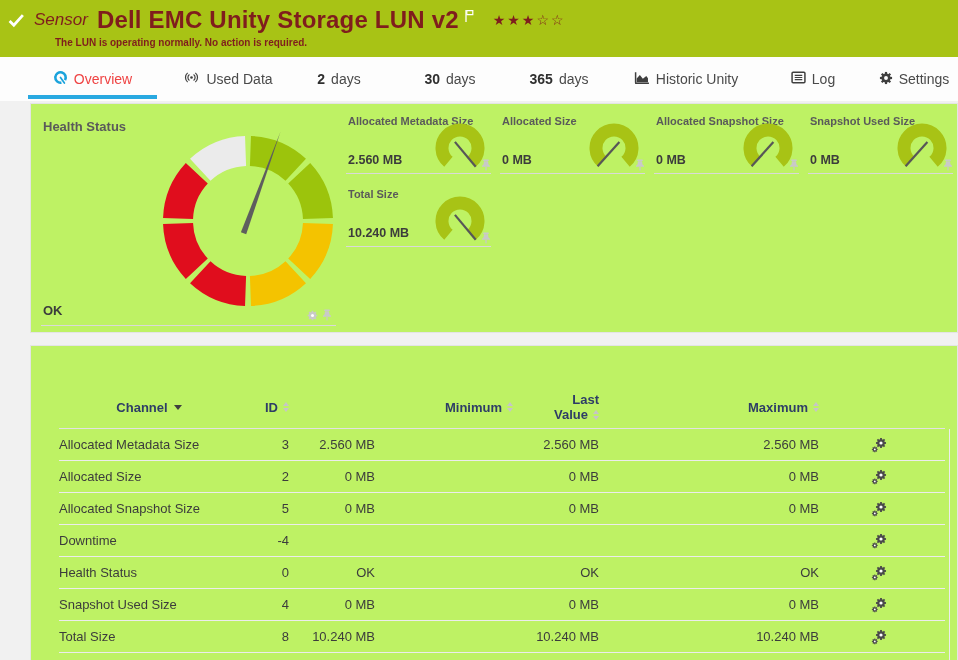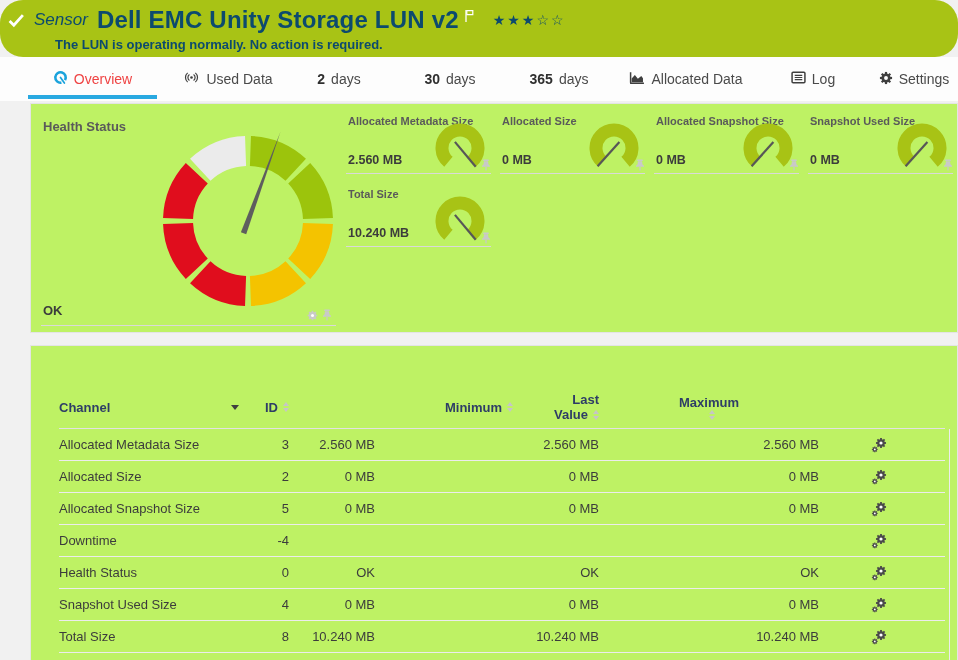--- a/index.html
+++ b/index.html
@@ -7,29 +7,29 @@
   body {
     position:relative;
     font-family:"Liberation Sans","DejaVu Sans",sans-serif;
     background:#f1f1f1;
     color:#3c3c3c;
   }
 
   
   .hdr {
     position:absolute; left:0; top:0; width:958px; height:57px;
-    background:#a8c315; color:#0c4a6e; padding:6px 0 0 8px;border-radius:23px;
+    background:#a8c315; color:#7f1d1d; padding:6px 0 0 8px;
   }
   .hdr-line1 { display:flex; align-items:center; }
   .hdr-check { margin-right:9px; display:inline-flex; }
   .hdr-kind  { font-style:italic; font-size:17px; margin-right:9px; }
   .hdr-title { font-size:24px; font-weight:bold; letter-spacing:.2px; }
   .hdr-flag  { margin:-8px 0 0 5px; display:inline-flex; }
   .hdr-stars { margin-left:18px; font-size:14px; letter-spacing:2px; cursor:pointer; }
-  .hdr-msg   { margin:3px 0 0 47px; font-size:13px; font-weight:bold; }
+  .hdr-msg   { margin:3px 0 0 47px; font-size:10px; font-weight:bold; }
 
   
   .tabbar { position:absolute; left:0; top:57px; width:958px; height:44px; background:#fdfdfd; }
   .tab { position:absolute; top:0; height:44px; display:flex; align-items:center; justify-content:center;
          gap:6px; font-size:14px; color:#4a4a4a; cursor:pointer; white-space:nowrap; }
   .tab .num { font-weight:bold; color:#2f2f2f; }
   .tab-overview { left:28px;  width:129px; color:#ef4444; }
   .tab-overview .ul { position:absolute; left:0; right:0; bottom:2px; height:4px; background:#29a9e1; }
   .tab-livedata { left:178px; width:100px; }
   .tab-2d   { left:308px; width:62px; }
@@ -65,24 +65,24 @@
   .thead { position:absolute; left:28px; right:12px; top:40px; height:43px;
            display:flex; align-items:center; border-bottom:1px solid #e2e2e2;
            font-size:13px; font-weight:bold; color:#2e3d66; }
   .tbody { position:absolute; left:28px; right:12px; top:83px; }
   .trow  { display:flex; align-items:center; height:32px; border-bottom:1px solid #ececec;
            font-size:13px; color:#3c3c3c; }
   .c-ch  { width:180px; text-align:left; }
   .c-id  { width:50px;  text-align:right; }
   .c-last{ width:86px;  text-align:right; }
   .c-min { width:224px; text-align:right; }
-  .c-max { width:220px; text-align:right;flex-direction:column; }
+  .c-max { width:220px; text-align:right; }
   .c-ico { width:90px;  padding-left:52px; display:flex; align-items:center; }
   .hc { display:flex; justify-content:flex-end; align-items:center; }
-  .hc.c-ch { justify-content:space-between; }
+  .hc.c-ch { justify-content:center; }
   .lastval { text-align:right; line-height:15px; }
   .lastval div { display:flex; justify-content:flex-end; align-items:center; }
 
   .sort { display:inline-flex; flex-direction:column; gap:2px; margin-left:5px; cursor:pointer; }
   .sort i { display:block; width:0; height:0; border-left:3.5px solid transparent; border-right:3.5px solid transparent; }
   .sort .up { border-bottom:4px solid #c6c6c6; }
   .sort .dn { border-top:4px solid #c6c6c6; }
   .caret { display:inline-block; width:0; height:0; margin-left:6px;
            border-left:4px solid transparent; border-right:4px solid transparent;
            border-top:5px solid #3f3f3f; cursor:pointer; }
@@ -147,21 +147,21 @@
     <span class="num">365</span>
       <span>days</span>
   </div>
   <div class="tab tab-hist">
     <span>
       <svg width="16" height="14" viewBox="0 0 15 13">
           <path d="M1.5 1v10M1 11.5h13" stroke="#3f3f3f" stroke-width="1.4" fill="none"></path>
           <path d="M2.5 10.5 V7 l3-3.2 2.8 3.4 3.2-2.6 1.6 2.2 v3.7 z" fill="#3f3f3f"></path>
         </svg>
     </span>
-    <span>Allocated Data</span>
+    <span>Historic Unity</span>
   </div>
   <div class="tab tab-log">
     <span>
       <svg width="15" height="13" viewBox="0 0 14 12">
           <rect x="1" y="1" width="12" height="10" rx="1" fill="none" stroke="#3f3f3f" stroke-width="1.4"></rect>
           <path d="M3.5 4h7M3.5 6h7M3.5 8h7" stroke="#3f3f3f" stroke-width="1.1"></path>
         </svg>
     </span>
     <span>Log</span>
   </div>

